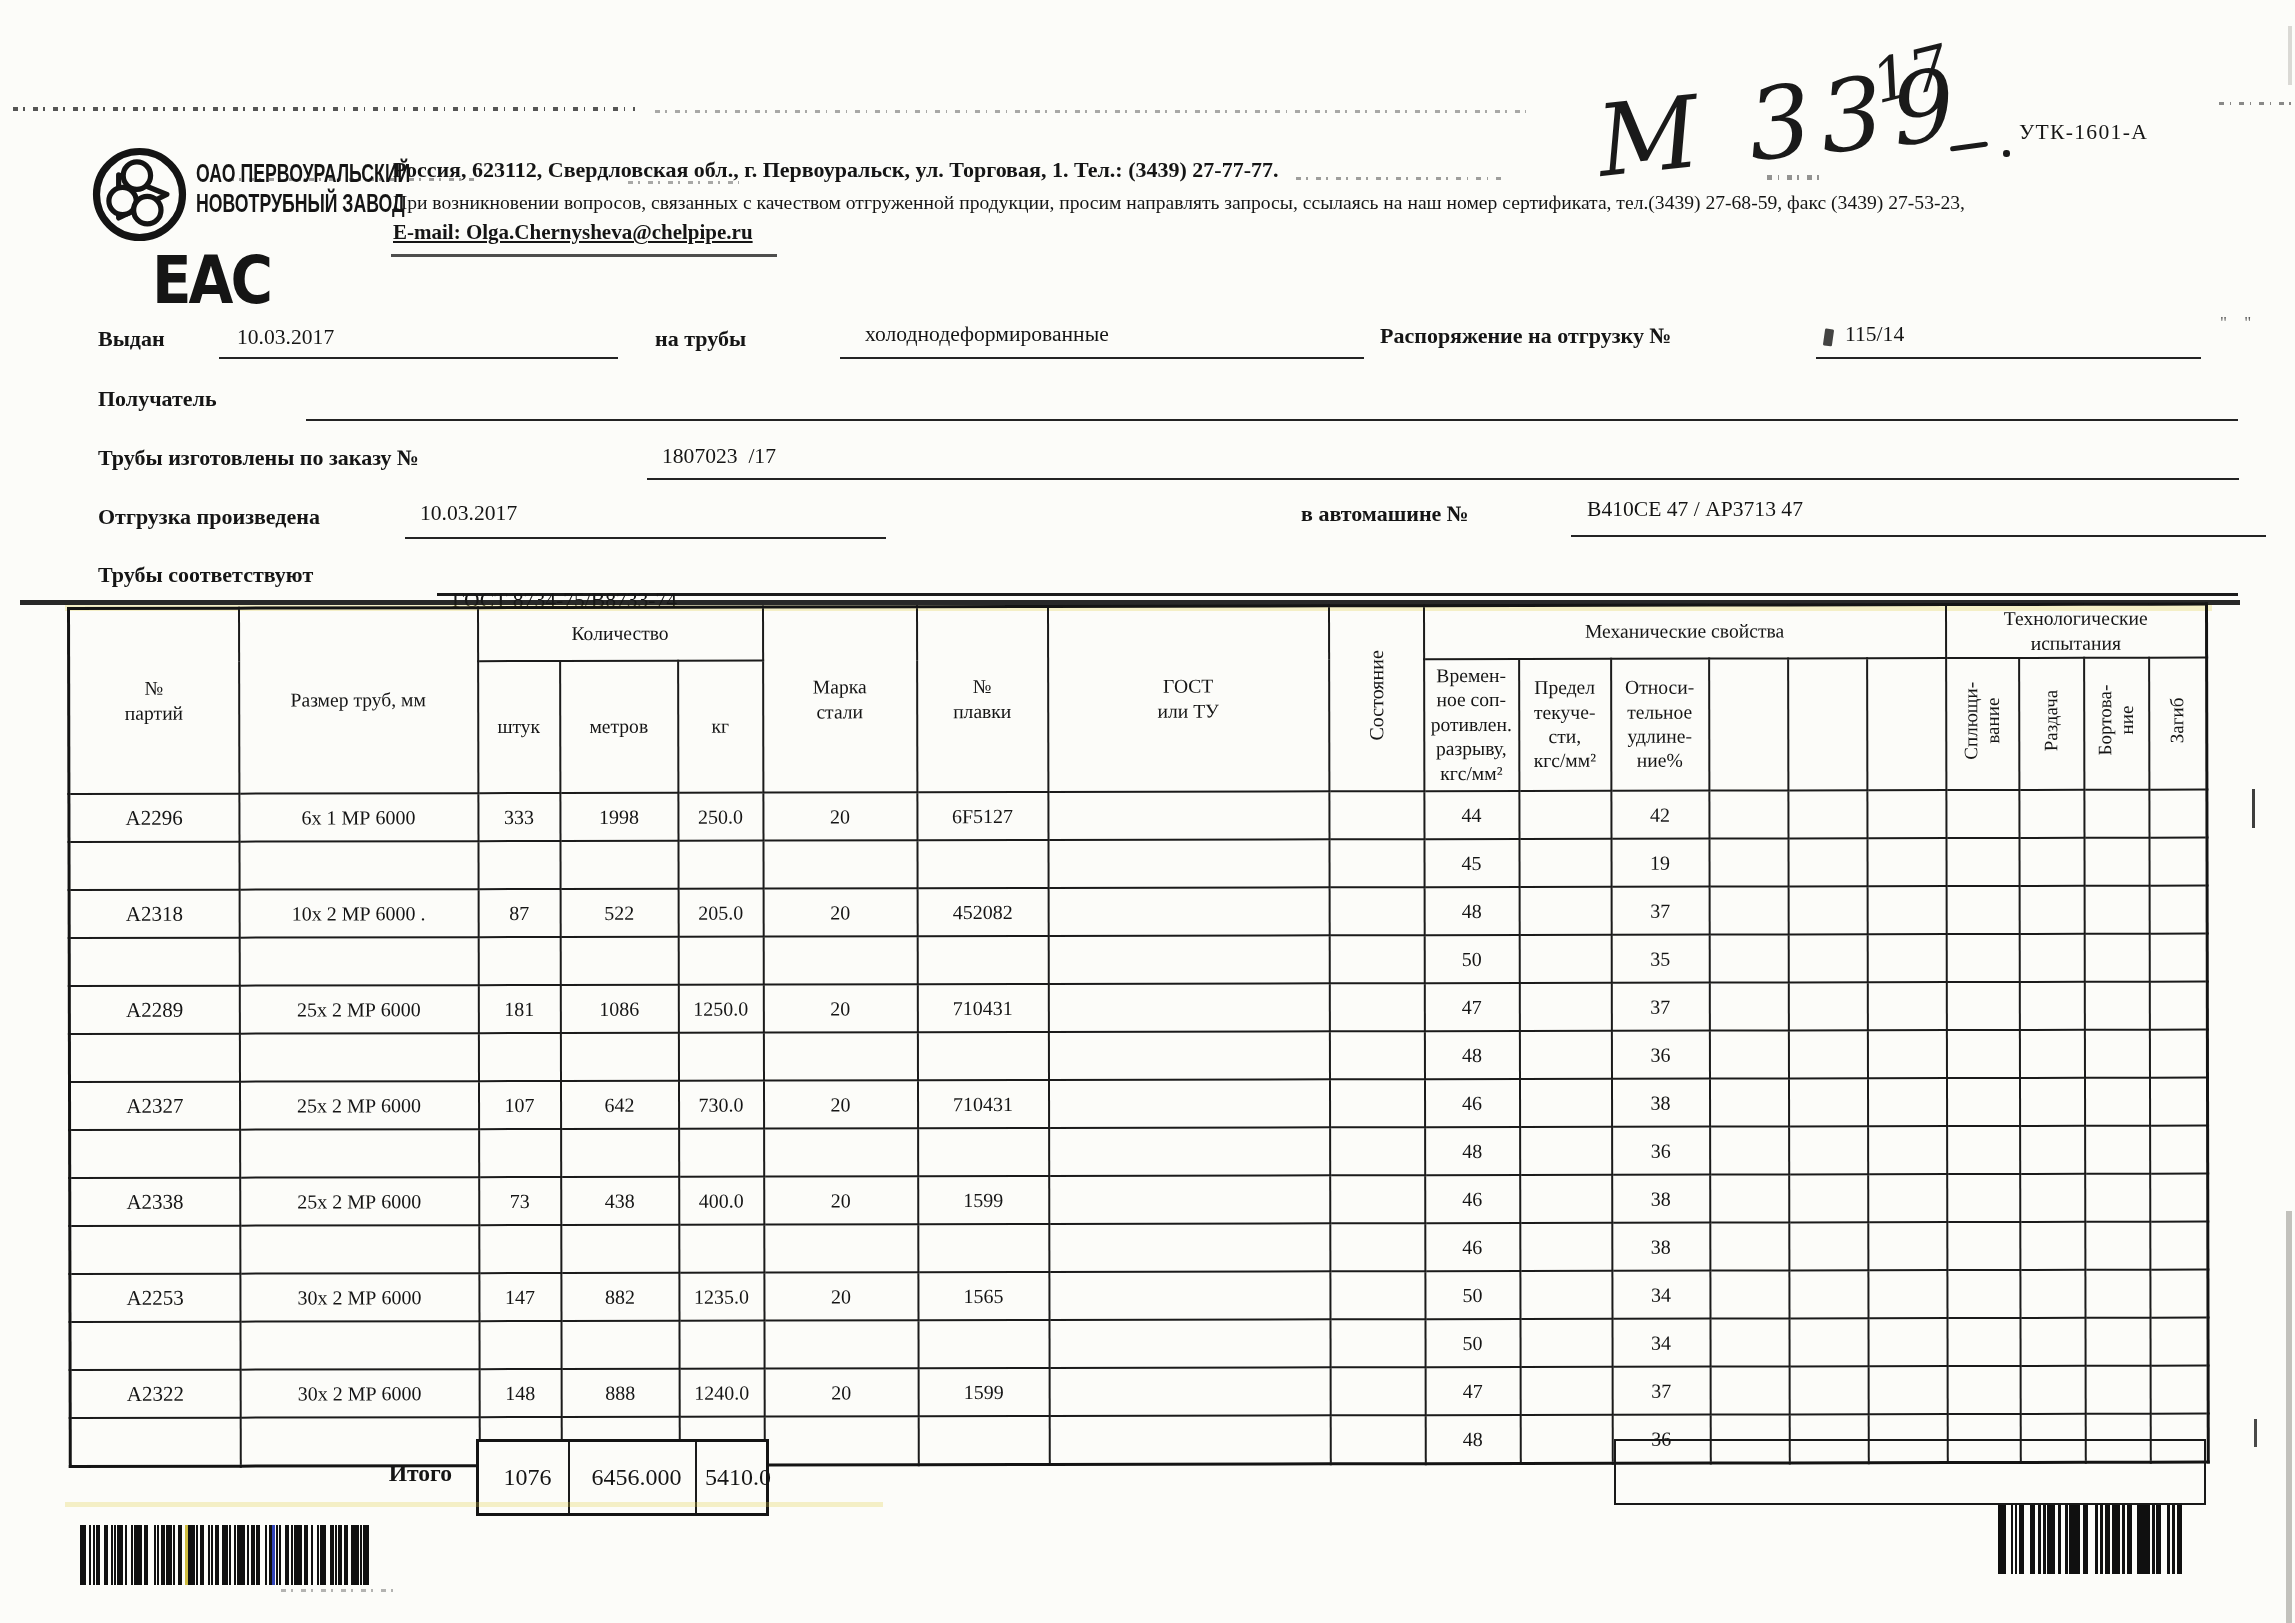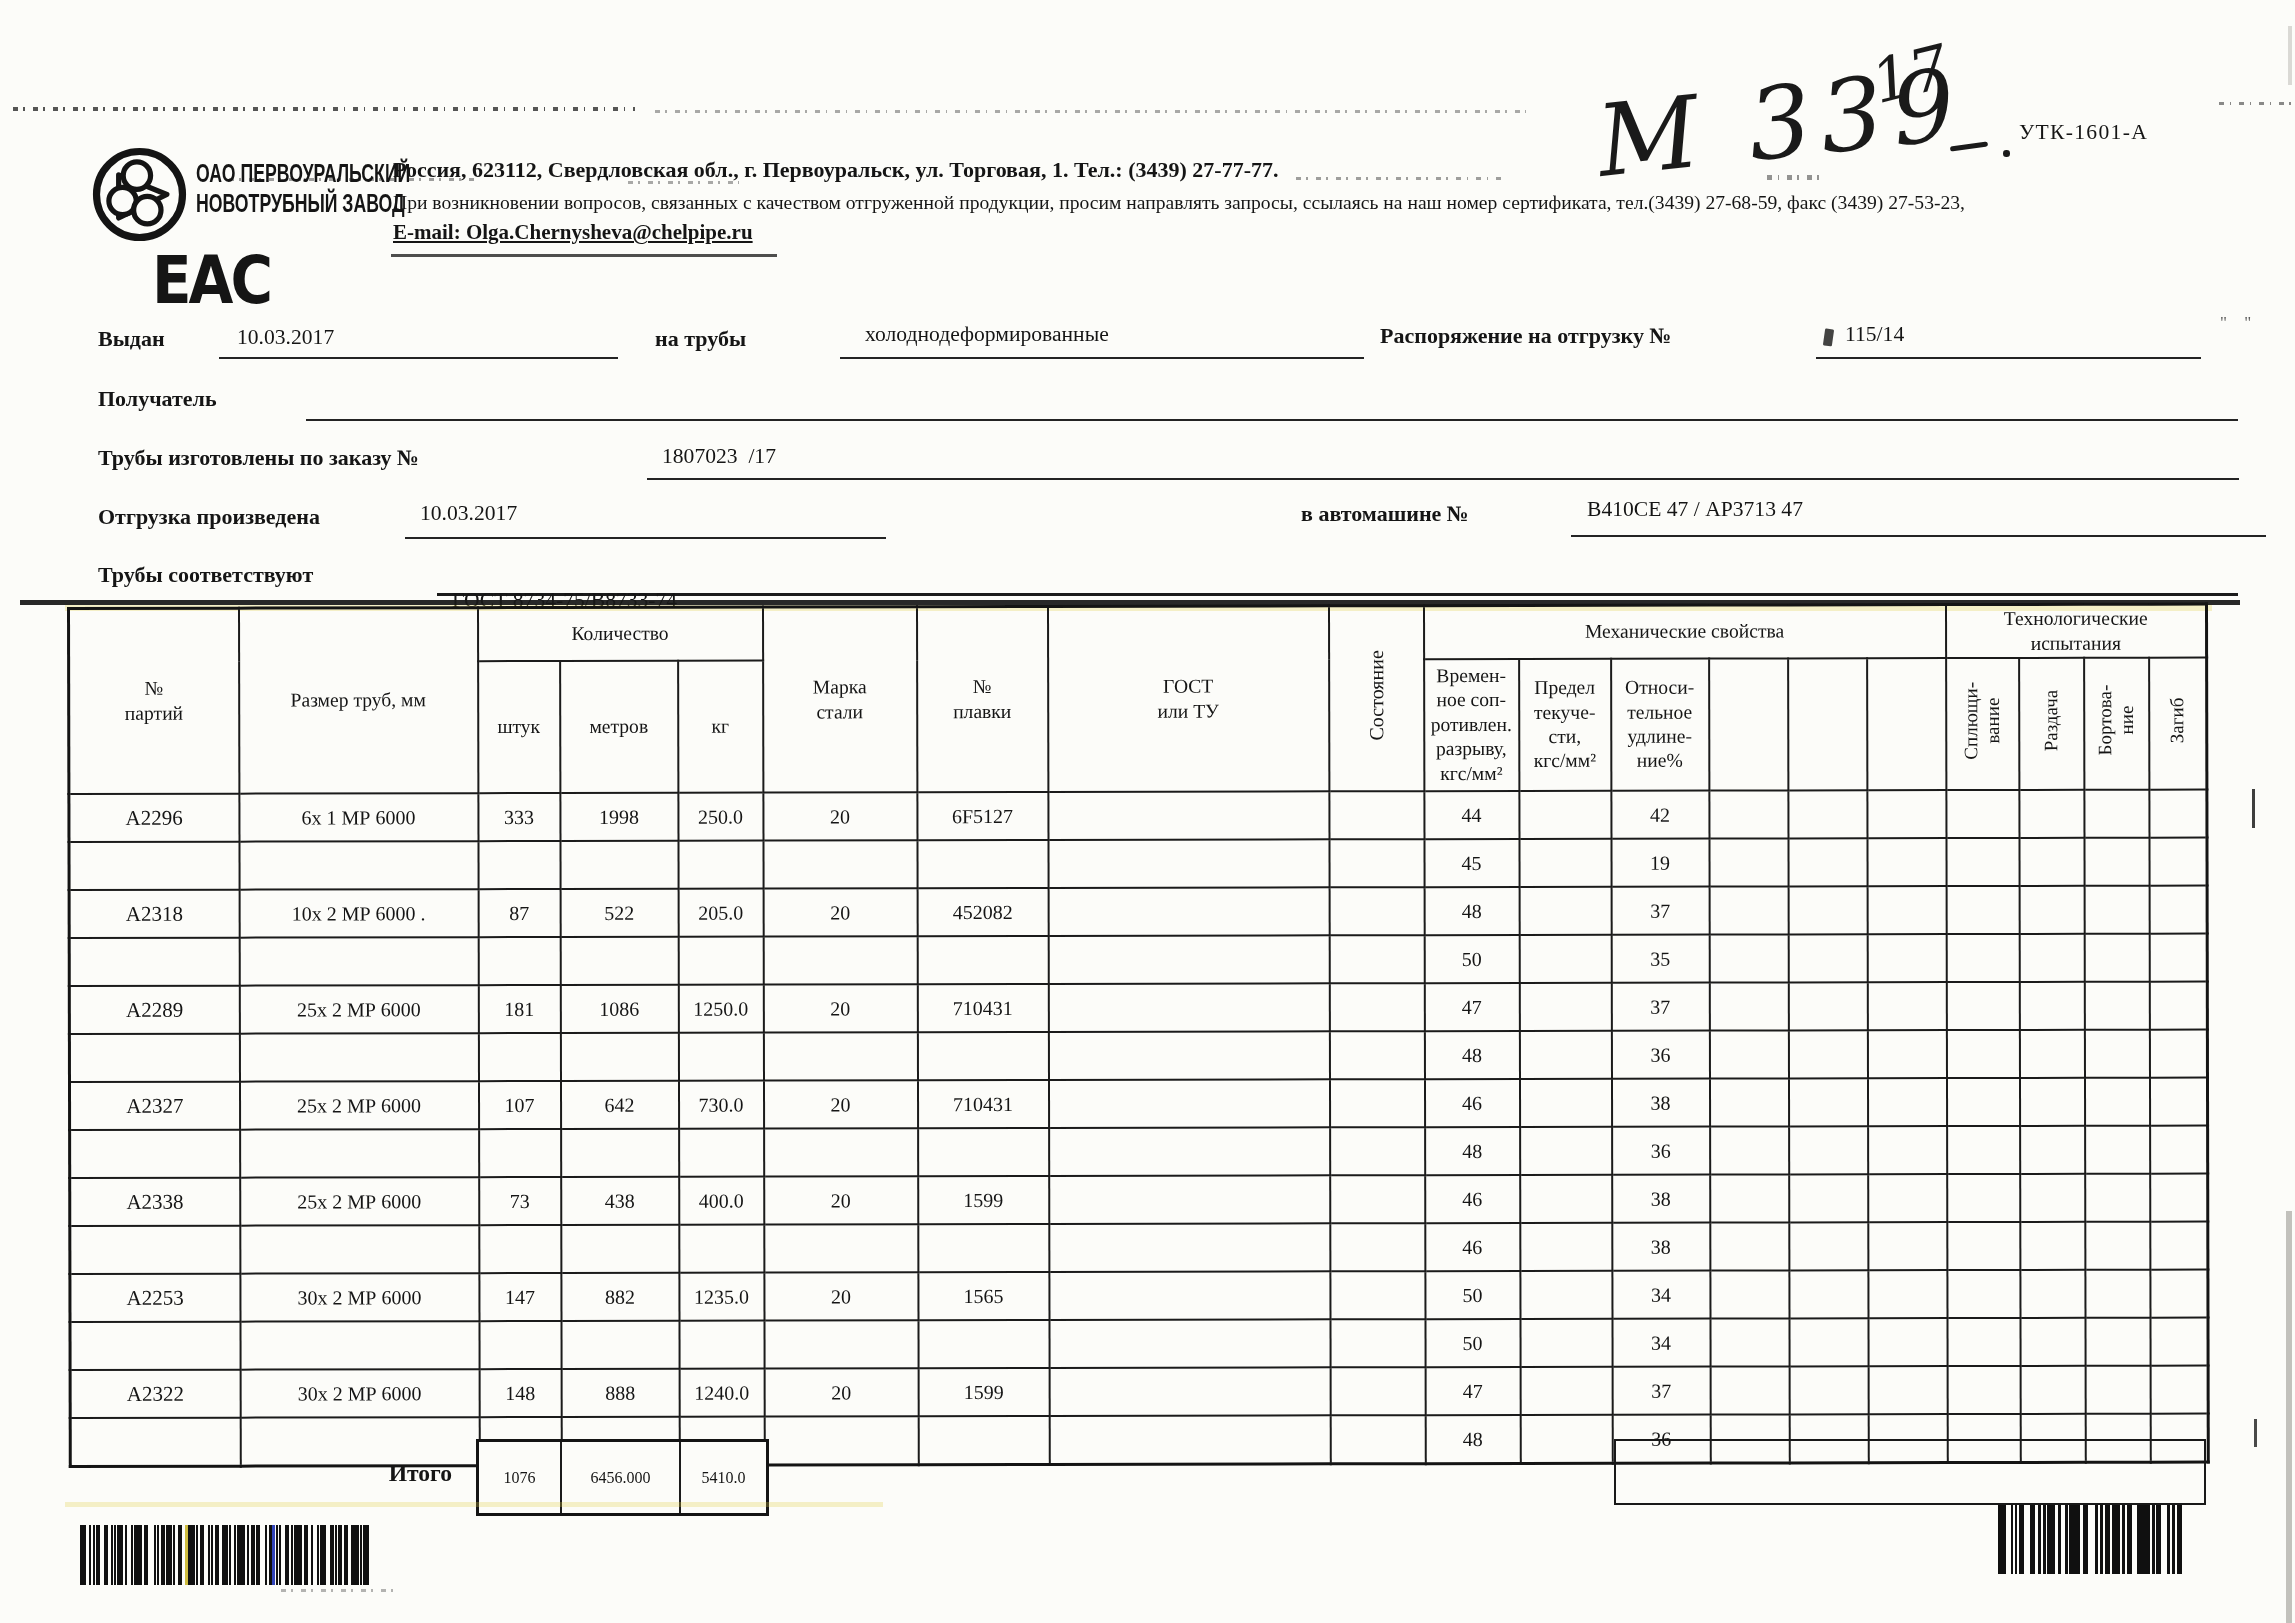--- a/index.html
+++ b/index.html
@@ -52,21 +52,21 @@
   th.mech-sub{font-size:16.4px;line-height:1.22;}
   th.tech-group{font-size:19px;}
   .vert{writing-mode:vertical-rl;transform:rotate(180deg);margin:0 auto;white-space:pre-line;
     font-size:19px;line-height:1.15;display:inline-block;}
   .vert-tall{font-size:20px;}
   table.cert td{height:46px;font-size:20px;}
   table.cert td.c-batch{font-size:21px;}
   
   .totals-label{font-size:23.6px;font-weight:700;text-align:right;}
   .totals-box{border:3.3px solid #141414;display:flex;background:#fcfcf9;}
-  .totals-box .cell{display:flex;align-items:center;justify-content:center;font-size:16px;}
+  .totals-box .cell{display:flex;align-items:center;justify-content:center;font-size:24px;padding-left:8px;}
   .totals-box .cell + .cell{border-left:2px solid #1b1b1b;}
   .right-box{border:2.6px solid #191919;}
   .note{font-size:18.3px;white-space:nowrap;}
   
   [data-barcode]{position:absolute;}
   [data-barcode] i{position:absolute;top:0;bottom:0;background:#101010;}
   .bc-color{position:absolute;top:0;bottom:0;}
 </style>
 </head>
 <body>

